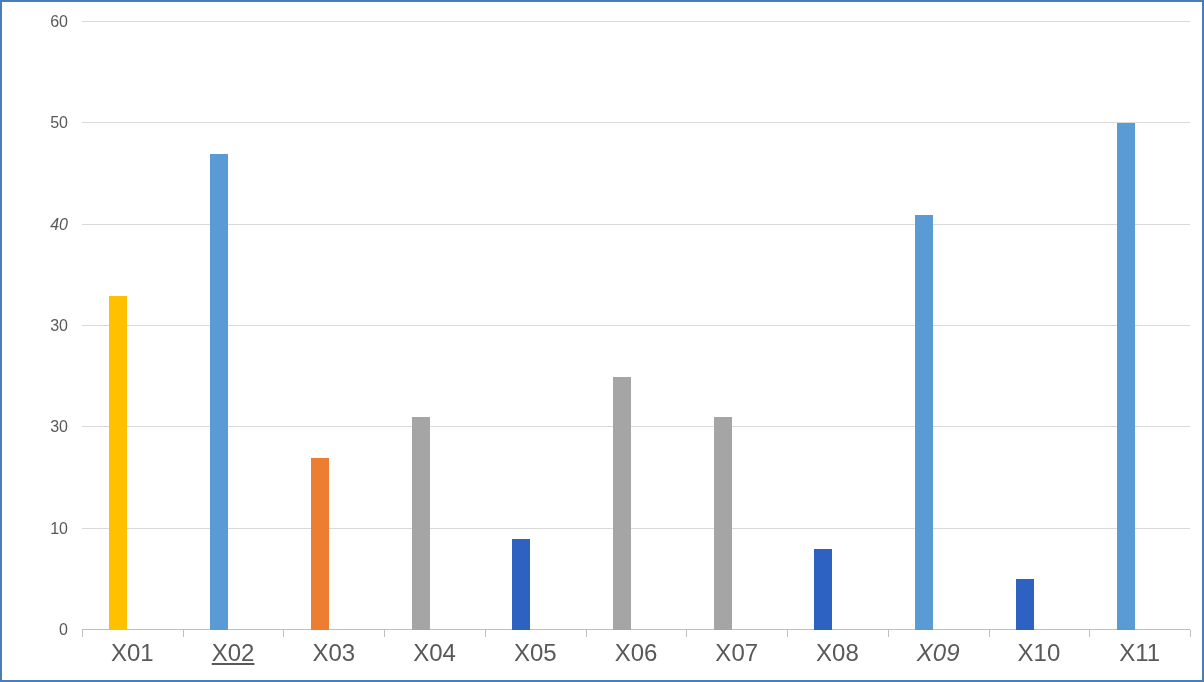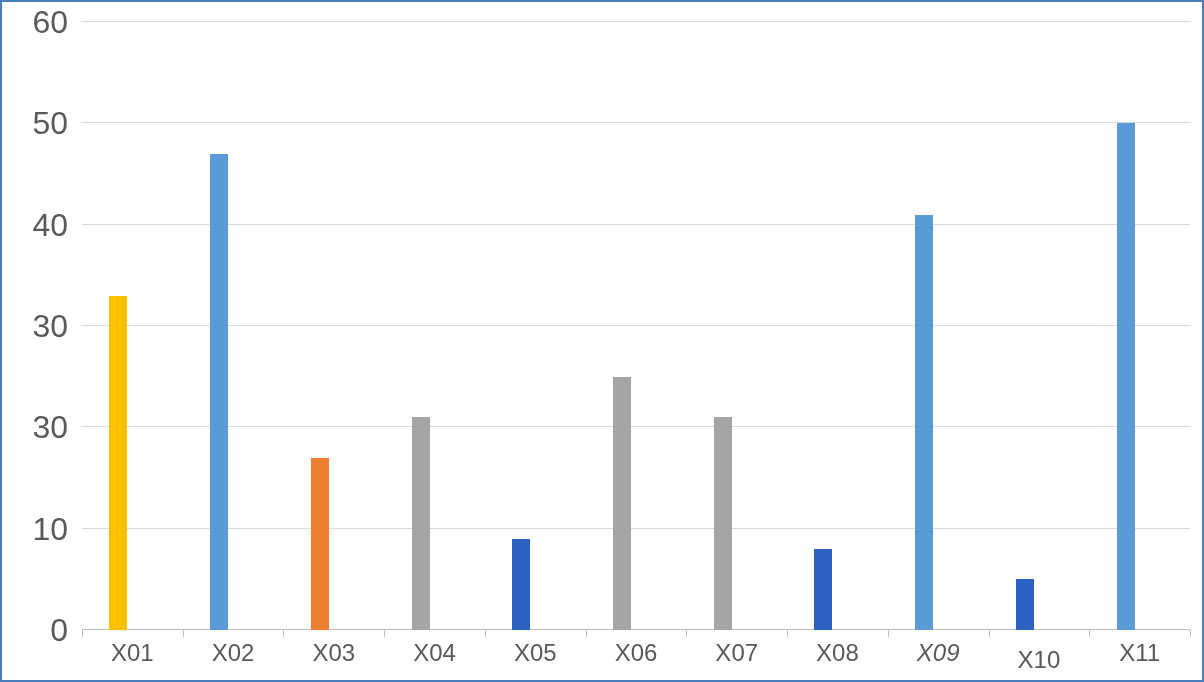--- a/index.html
+++ b/index.html
@@ -38,21 +38,21 @@
     right: 0;
     bottom: 0;
     height: 0;
     border-top: 1px solid #bfbfbf;
   }
   .y-tick-label {
     position: absolute;
     right: 100%;
     transform: translateY(-50%);
     padding-right: 14px;
-    font-size: 32px;
+    font-size: 16px;
     color: #595959;
     white-space: nowrap;
   }
   .bar {
     position: absolute;
     bottom: 0;
     width: 18px;
   }
   .x-tick {
     position: absolute;
@@ -84,55 +84,55 @@
   <div class="plot-area" id="plot">
     <div class="axis-line"></div>
   <div class="y-tick-label" style="bottom: 0%; transform: translateY(50%);">0</div>
       <div class="gridline" style="bottom: 16.6667%;"></div>
       <div class="y-tick-label" style="bottom: 16.6667%; transform: translateY(50%);">10</div>
       <div class="gridline" style="bottom: 33.3333%;"></div>
       <div class="y-tick-label" style="bottom: 33.3333%; transform: translateY(50%);">30</div>
       <div class="gridline" style="bottom: 50%;"></div>
       <div class="y-tick-label" style="bottom: 50%; transform: translateY(50%); margin-top: 44px;">30</div>
       <div class="gridline" style="bottom: 66.6667%;"></div>
-      <div class="y-tick-label" style="bottom: 66.6667%; transform: translateY(50%);">40</div>
+      <div class="y-tick-label" style="bottom: 66.6667%; transform: translateY(50%); font-style: italic;">40</div>
       <div class="gridline" style="bottom: 83.3333%;"></div>
       <div class="y-tick-label" style="bottom: 83.3333%; transform: translateY(50%); margin-left: 41px;">50</div>
       <div class="gridline" style="bottom: 100%;"></div>
       <div class="y-tick-label" style="bottom: 100%; transform: translateY(50%);">60</div>
       <div class="bar" style="height: 55%; background: rgb(255, 192, 0); left: calc(4.54545% - 23px);"></div>
       <div class="bar" style="height: 78.3333%; background: rgb(91, 155, 213); left: calc(13.6364% - 23px);"></div>
       <div class="bar" style="height: 28.3333%; background: rgb(237, 125, 49); left: calc(22.7273% - 23px);"></div>
       <div class="bar" style="height: 35%; background: rgb(165, 165, 165); left: calc(31.8182% - 23px);"></div>
       <div class="bar" style="height: 15%; background: rgb(46, 98, 194); left: calc(40.9091% - 23px);"></div>
       <div class="bar" style="height: 41.6667%; background: rgb(165, 165, 165); left: calc(50% - 23px);"></div>
       <div class="bar" style="height: 35%; background: rgb(165, 165, 165); left: calc(59.0909% - 23px);"></div>
       <div class="bar" style="height: 13.3333%; background: rgb(46, 98, 194); left: calc(68.1818% - 23px);"></div>
       <div class="bar" style="height: 68.3333%; background: rgb(91, 155, 213); left: calc(77.2727% - 23px);"></div>
       <div class="bar" style="height: 8.33333%; background: rgb(46, 98, 194); left: calc(86.3636% - 23px);"></div>
       <div class="bar" style="height: 83.3333%; background: rgb(91, 155, 213); left: calc(95.4545% - 23px);"></div>
     </div>
   <div class="x-labels" id="xlabels">
       <div class="x-tick" style="left: 0%;"></div>
       <div class="x-label" style="left: 4.54545%;">X01</div>
       <div class="x-tick" style="left: 9.09091%;"></div>
-      <div class="x-label" style="left: 13.6364%;">X02</div>
+      <div class="x-label" style="left: 13.6364%; text-decoration: underline;">X02</div>
       <div class="x-tick" style="left: 18.1818%;"></div>
       <div class="x-label" style="left: 22.7273%;">X03</div>
       <div class="x-tick" style="left: 27.2727%;"></div>
       <div class="x-label" style="left: 31.8182%;">X04</div>
       <div class="x-tick" style="left: 36.3636%;"></div>
       <div class="x-label" style="left: 40.9091%;">X05</div>
       <div class="x-tick" style="left: 45.4545%;"></div>
       <div class="x-label" style="left: 50%;">X06</div>
       <div class="x-tick" style="left: 54.5455%;"></div>
       <div class="x-label" style="left: 59.0909%;">X07</div>
       <div class="x-tick" style="left: 63.6364%;"></div>
       <div class="x-label" style="left: 68.1818%;">X08</div>
       <div class="x-tick" style="left: 72.7273%;"></div>
       <div class="x-label" style="left: 77.2727%; font-style: italic;">X09</div>
       <div class="x-tick" style="left: 81.8182%;"></div>
-      <div class="x-label" style="left: 86.3636%; margin-top: 7px;">X10</div>
+      <div class="x-label" style="left: 86.3636%;">X10</div>
       <div class="x-tick" style="left: 90.9091%;"></div>
       <div class="x-tick" style="left: 100%;"></div>
       <div class="x-label" style="left: 95.4545%;">X11</div>
     </div>
 </div>
 
 </body></html>

